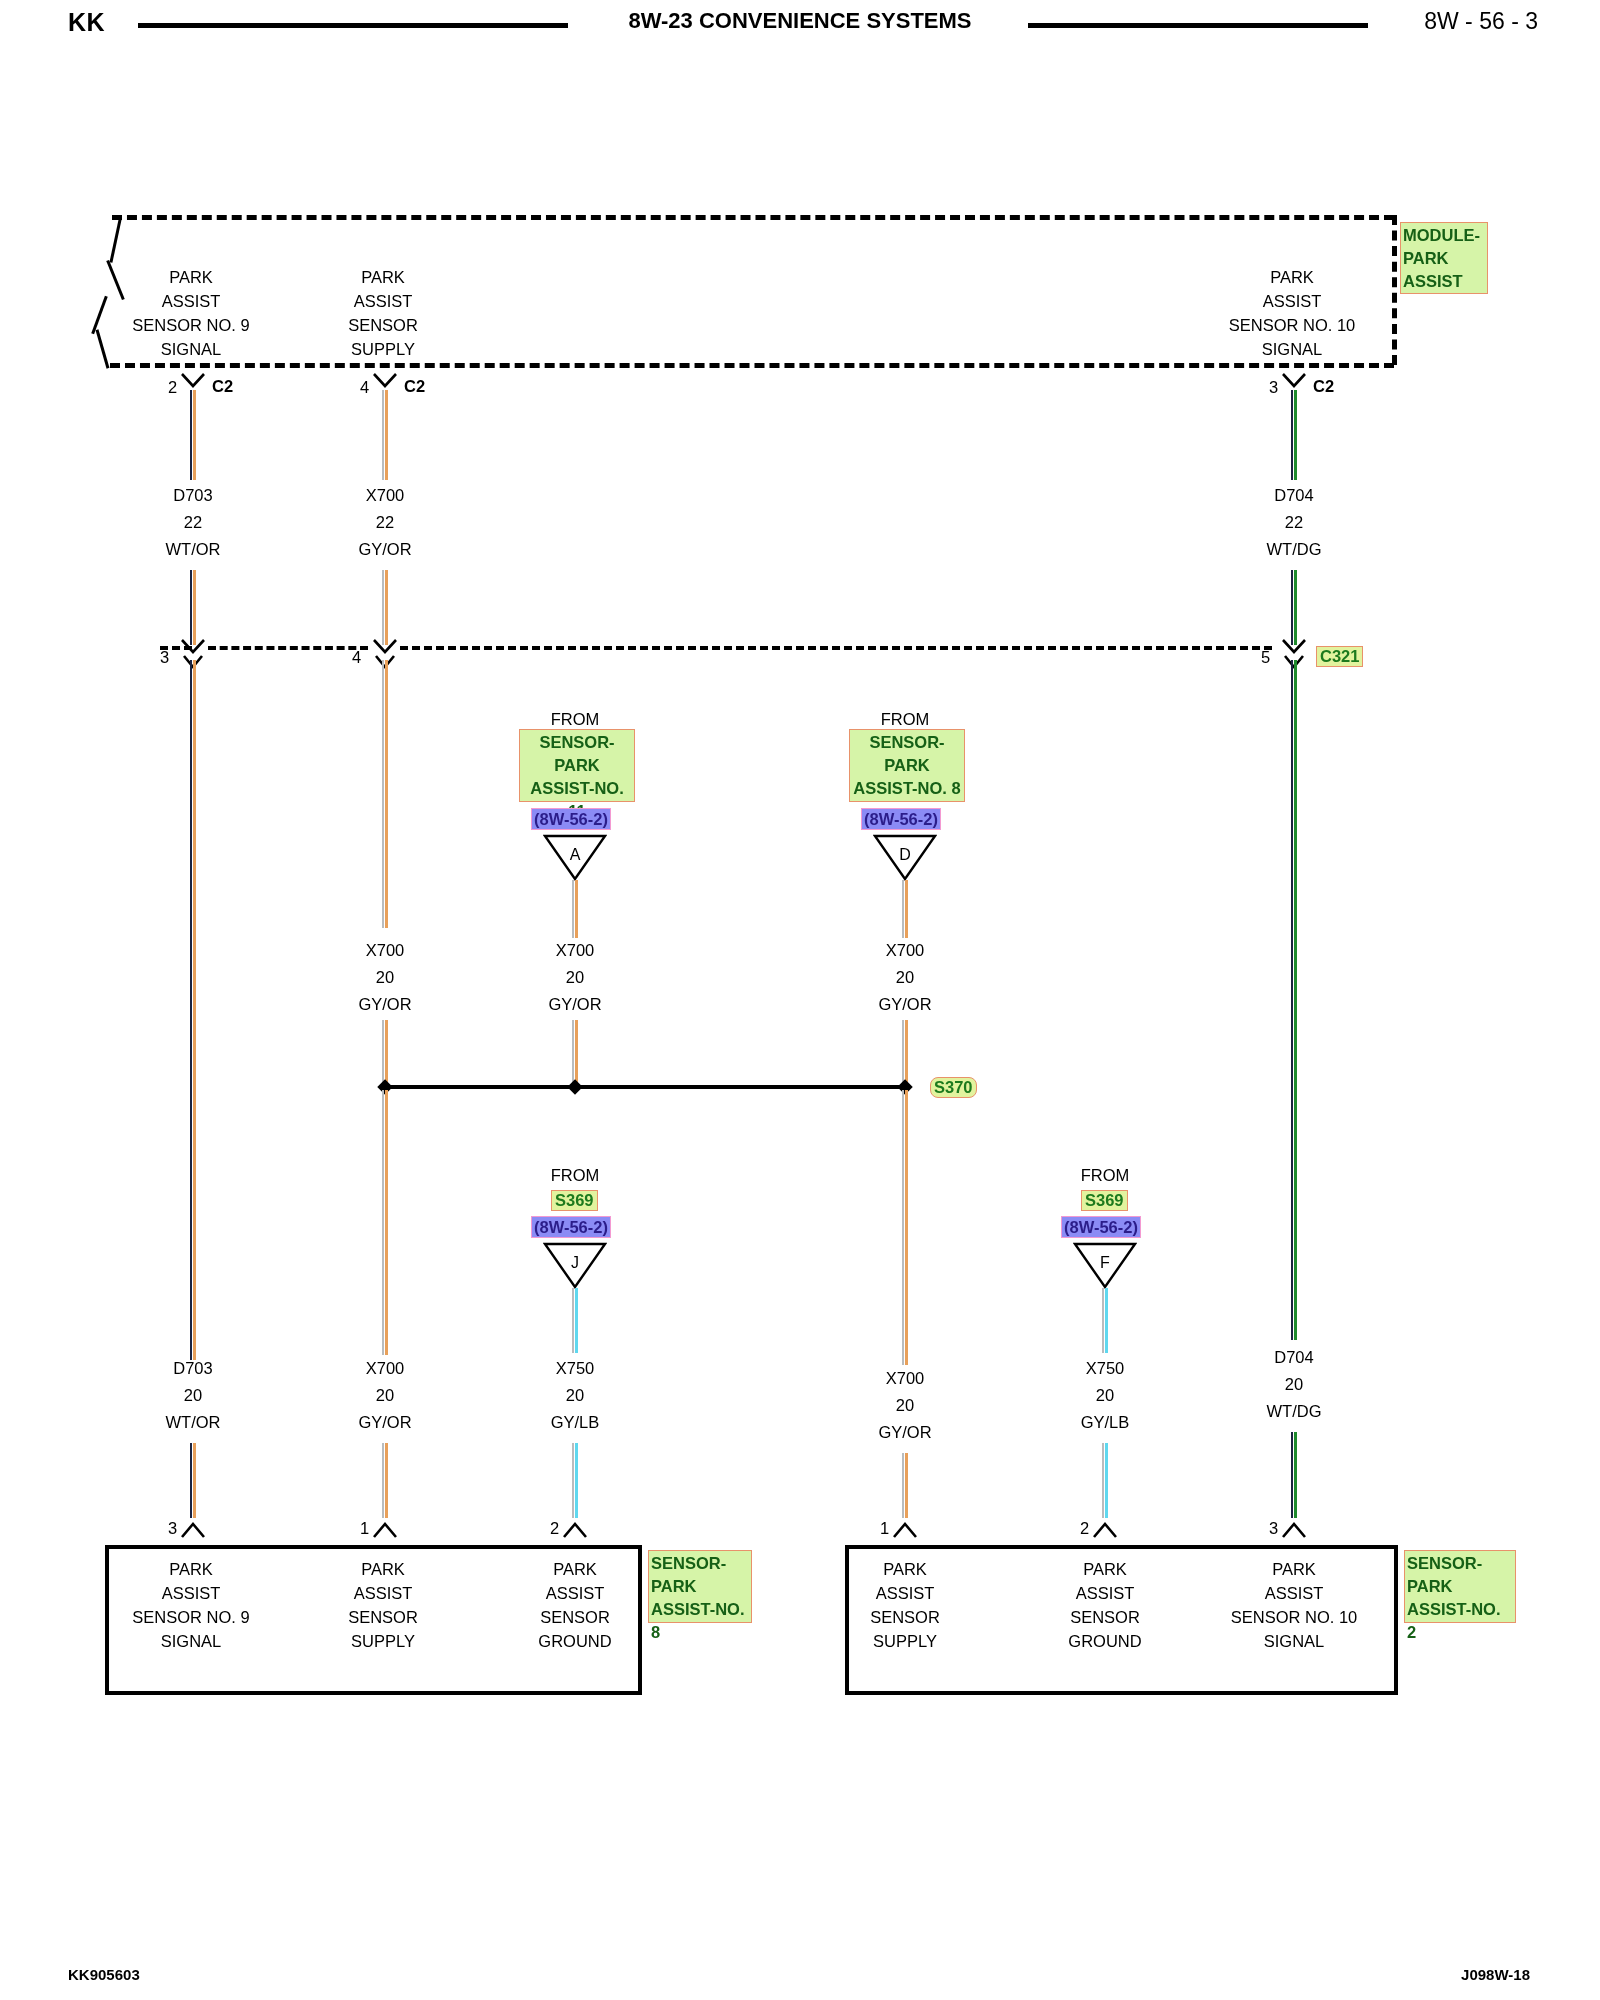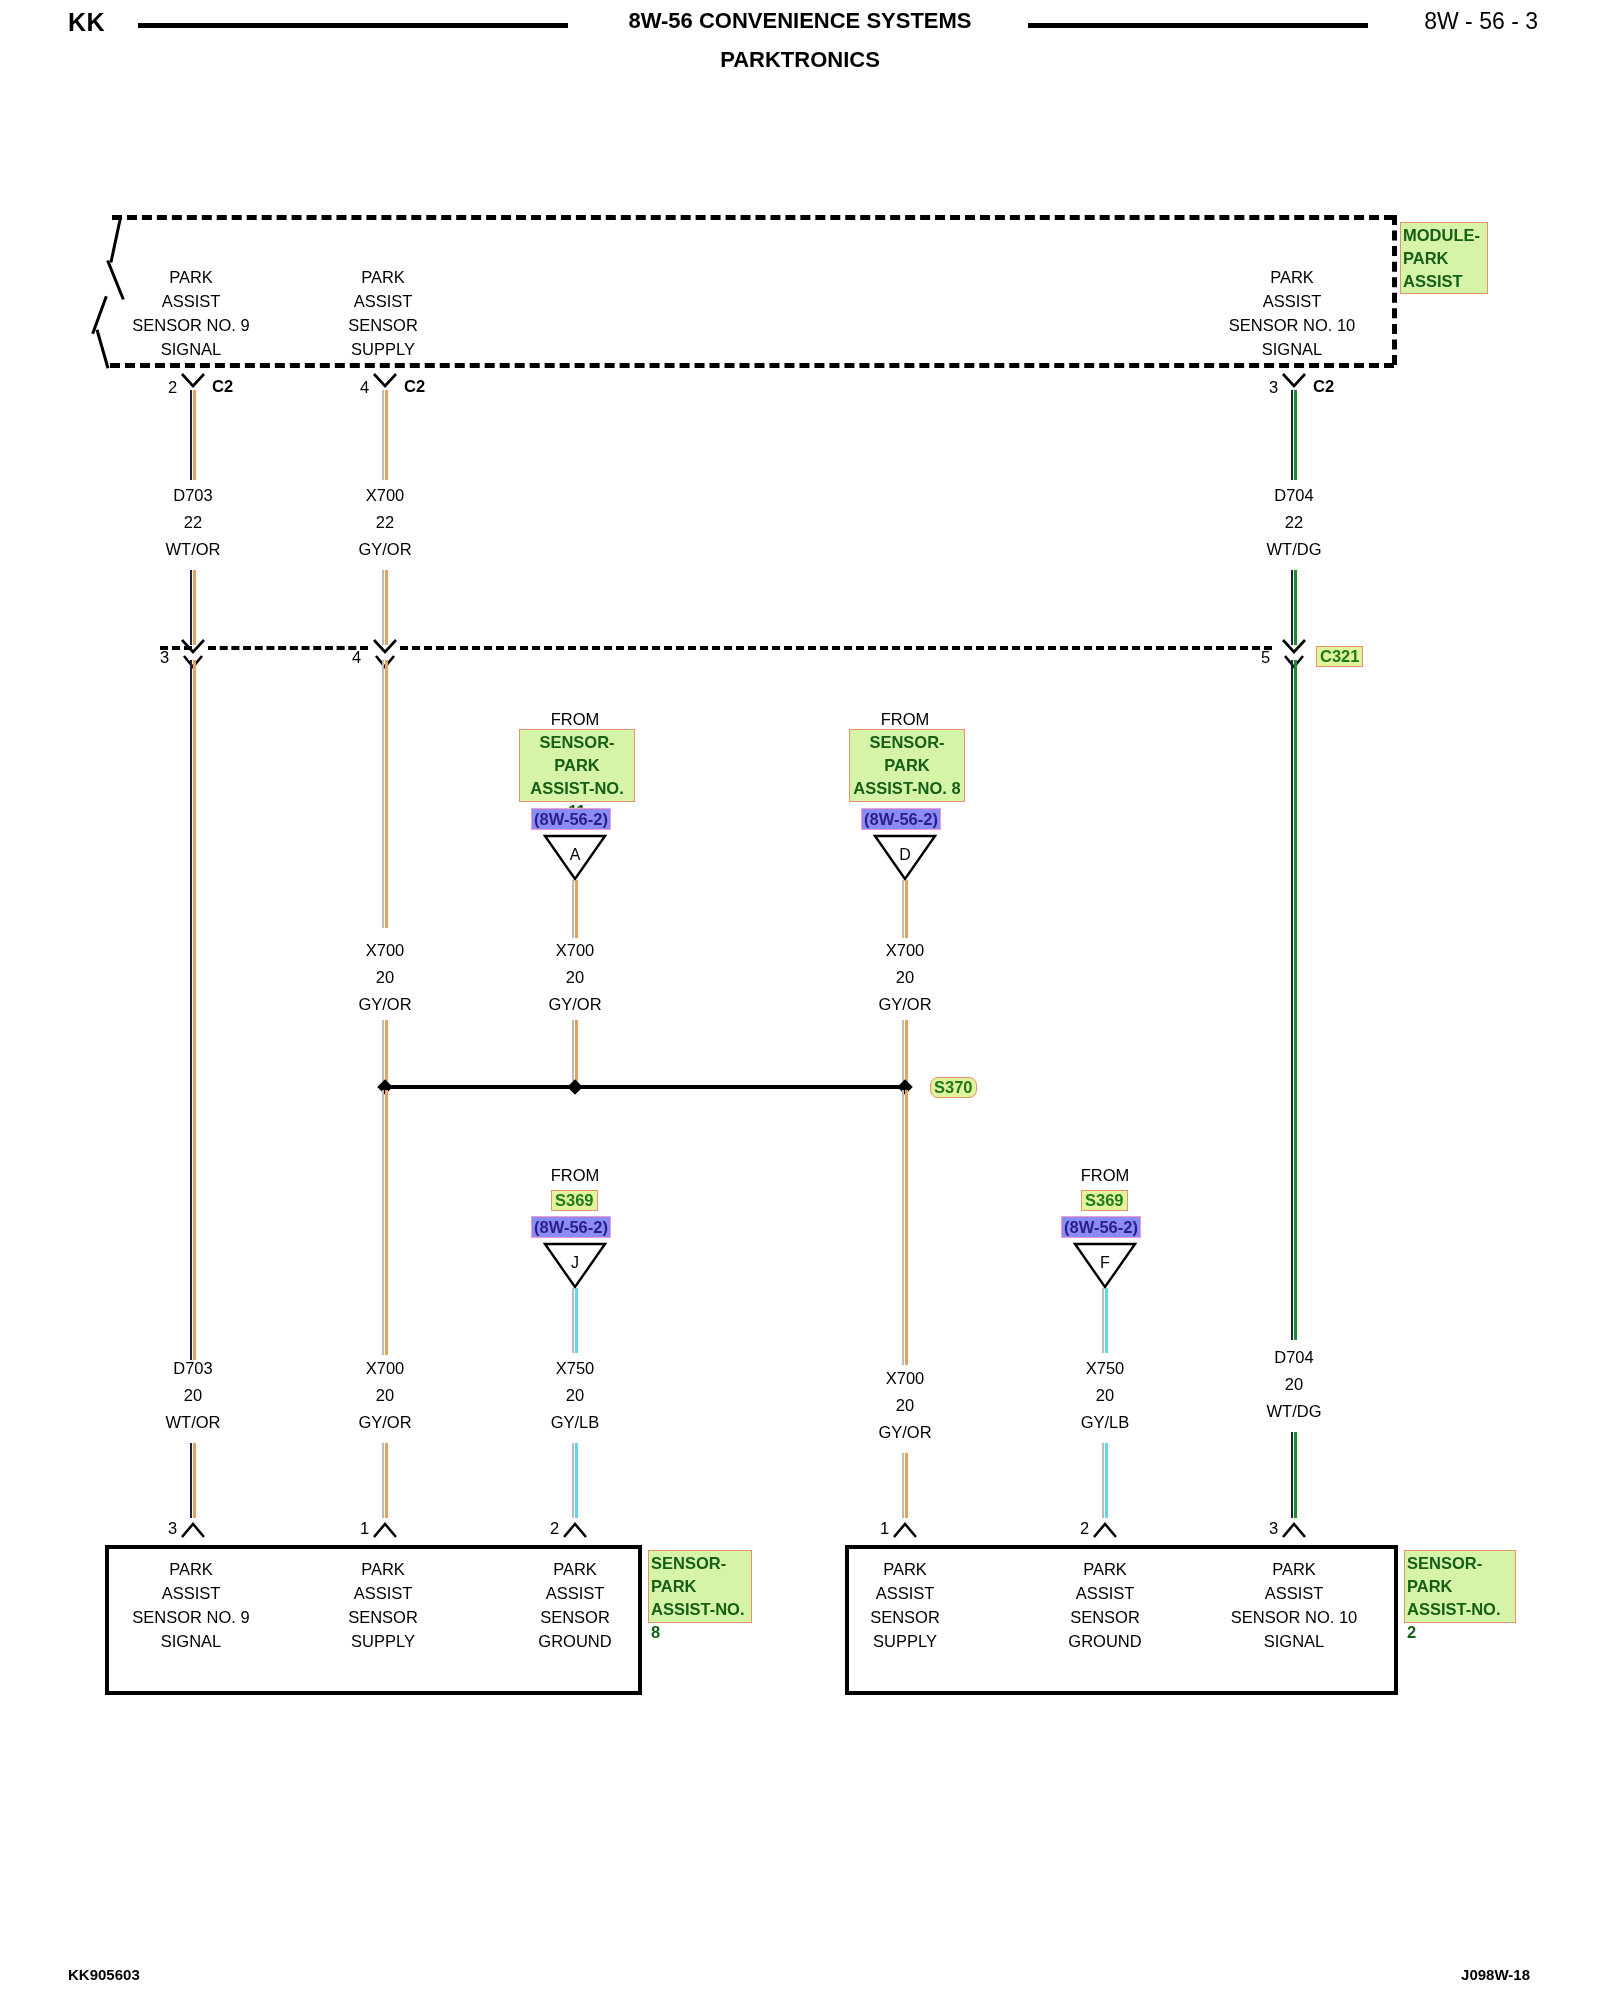--- a/index.html
+++ b/index.html
@@ -118,22 +118,21 @@
     font-size:16px; top:13px;
   }
 </style>
 </head>
 <body>
 
 <div id="page">
 
   <div class="hdr-left">KK</div>
   <div class="hdr-rule l"></div>
-  <div class="hdr-title">8W-56 CONVENIENCE SYSTEMS</div>
-  <div class="hdr-title2">PARKTRONICS</div>
+  <div class="hdr-title">8W-23 CONVENIENCE SYSTEMS</div>
   <div class="hdr-rule r"></div>
   <div class="hdr-right">8W - 56 - 3</div>
 
   <div class="dash-h" style="left:112px; top:215px; width:1282px;"></div>
 
   <div class="dash-v" style="left:1392px; top:215px; height:150px;"></div>
 
   <div class="dash-h" style="left:110px; top:363px; width:1284px;"></div>
 
   <div class="zig" style="left:90px; top:215px; width:40px; height:150px;">

